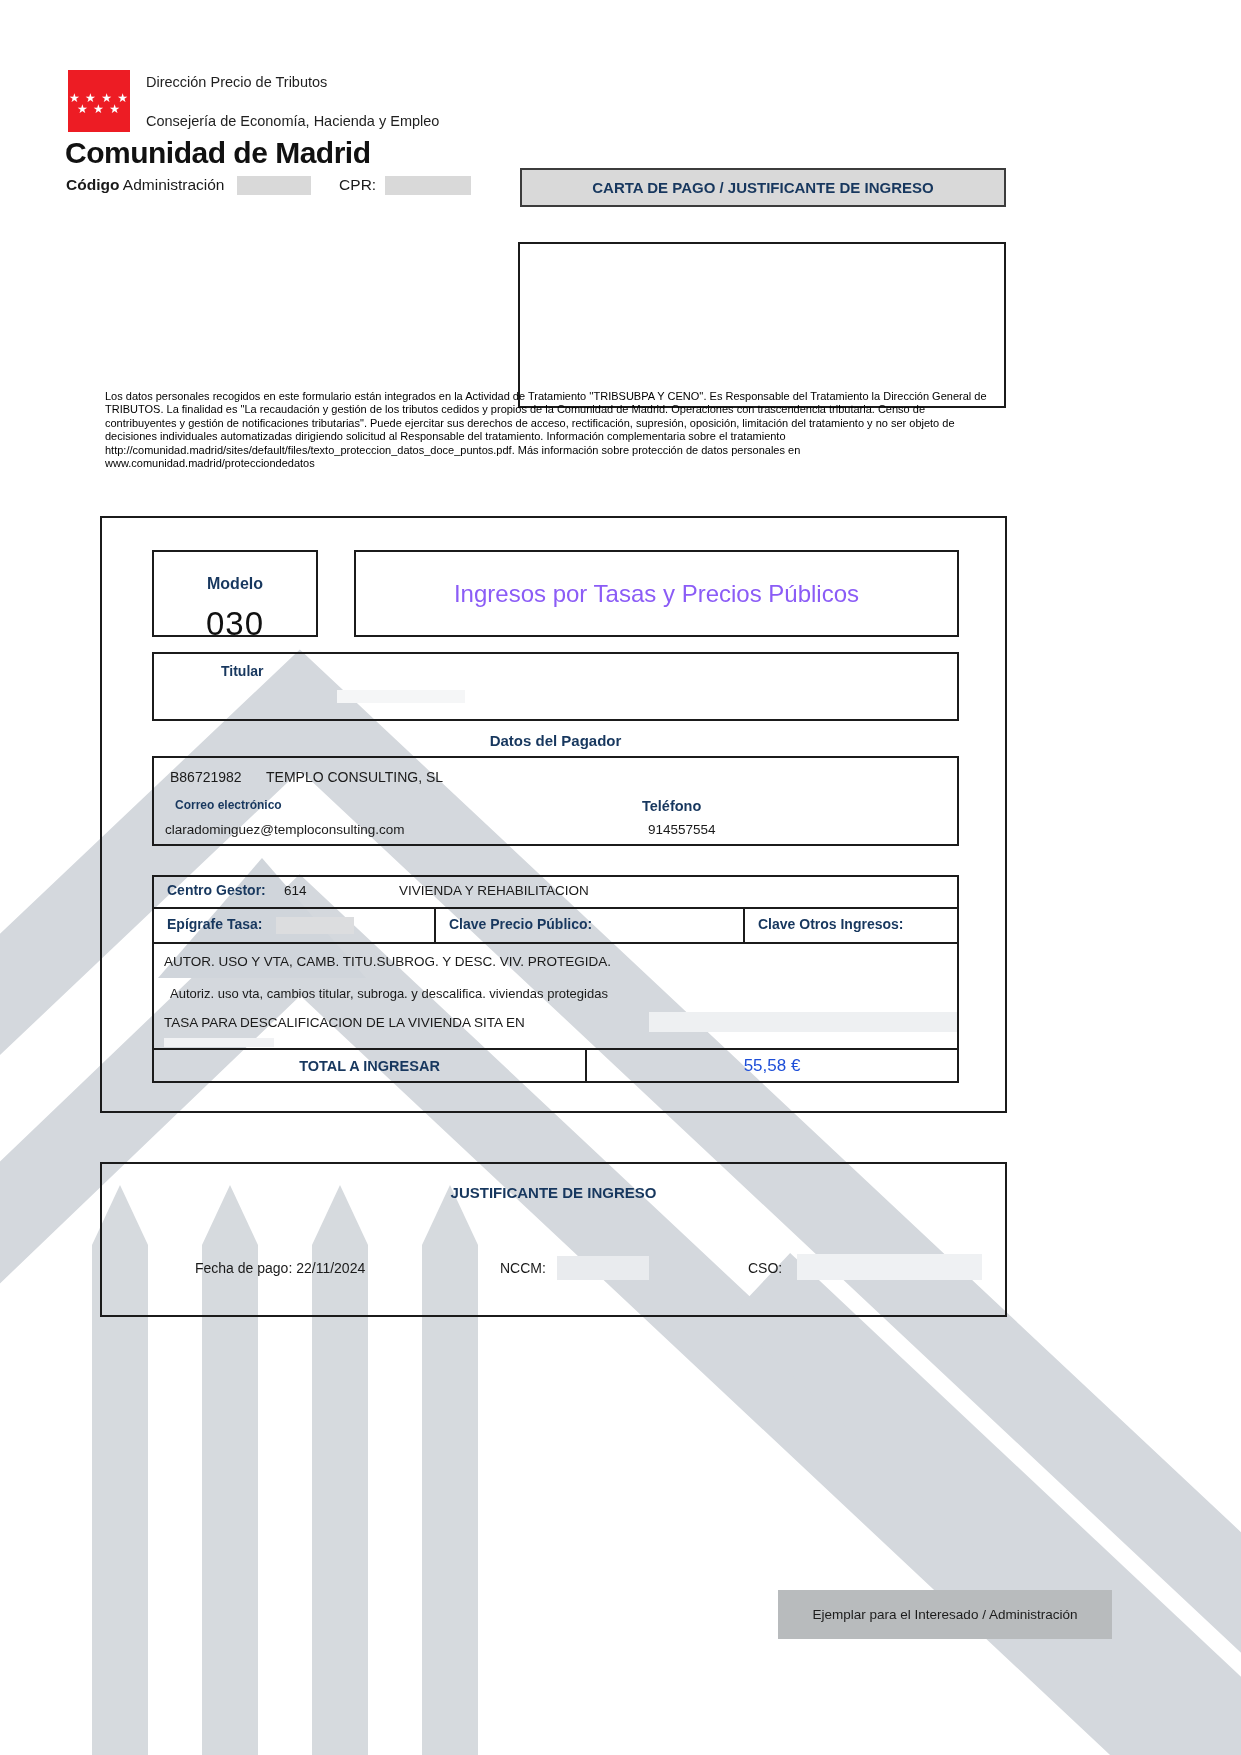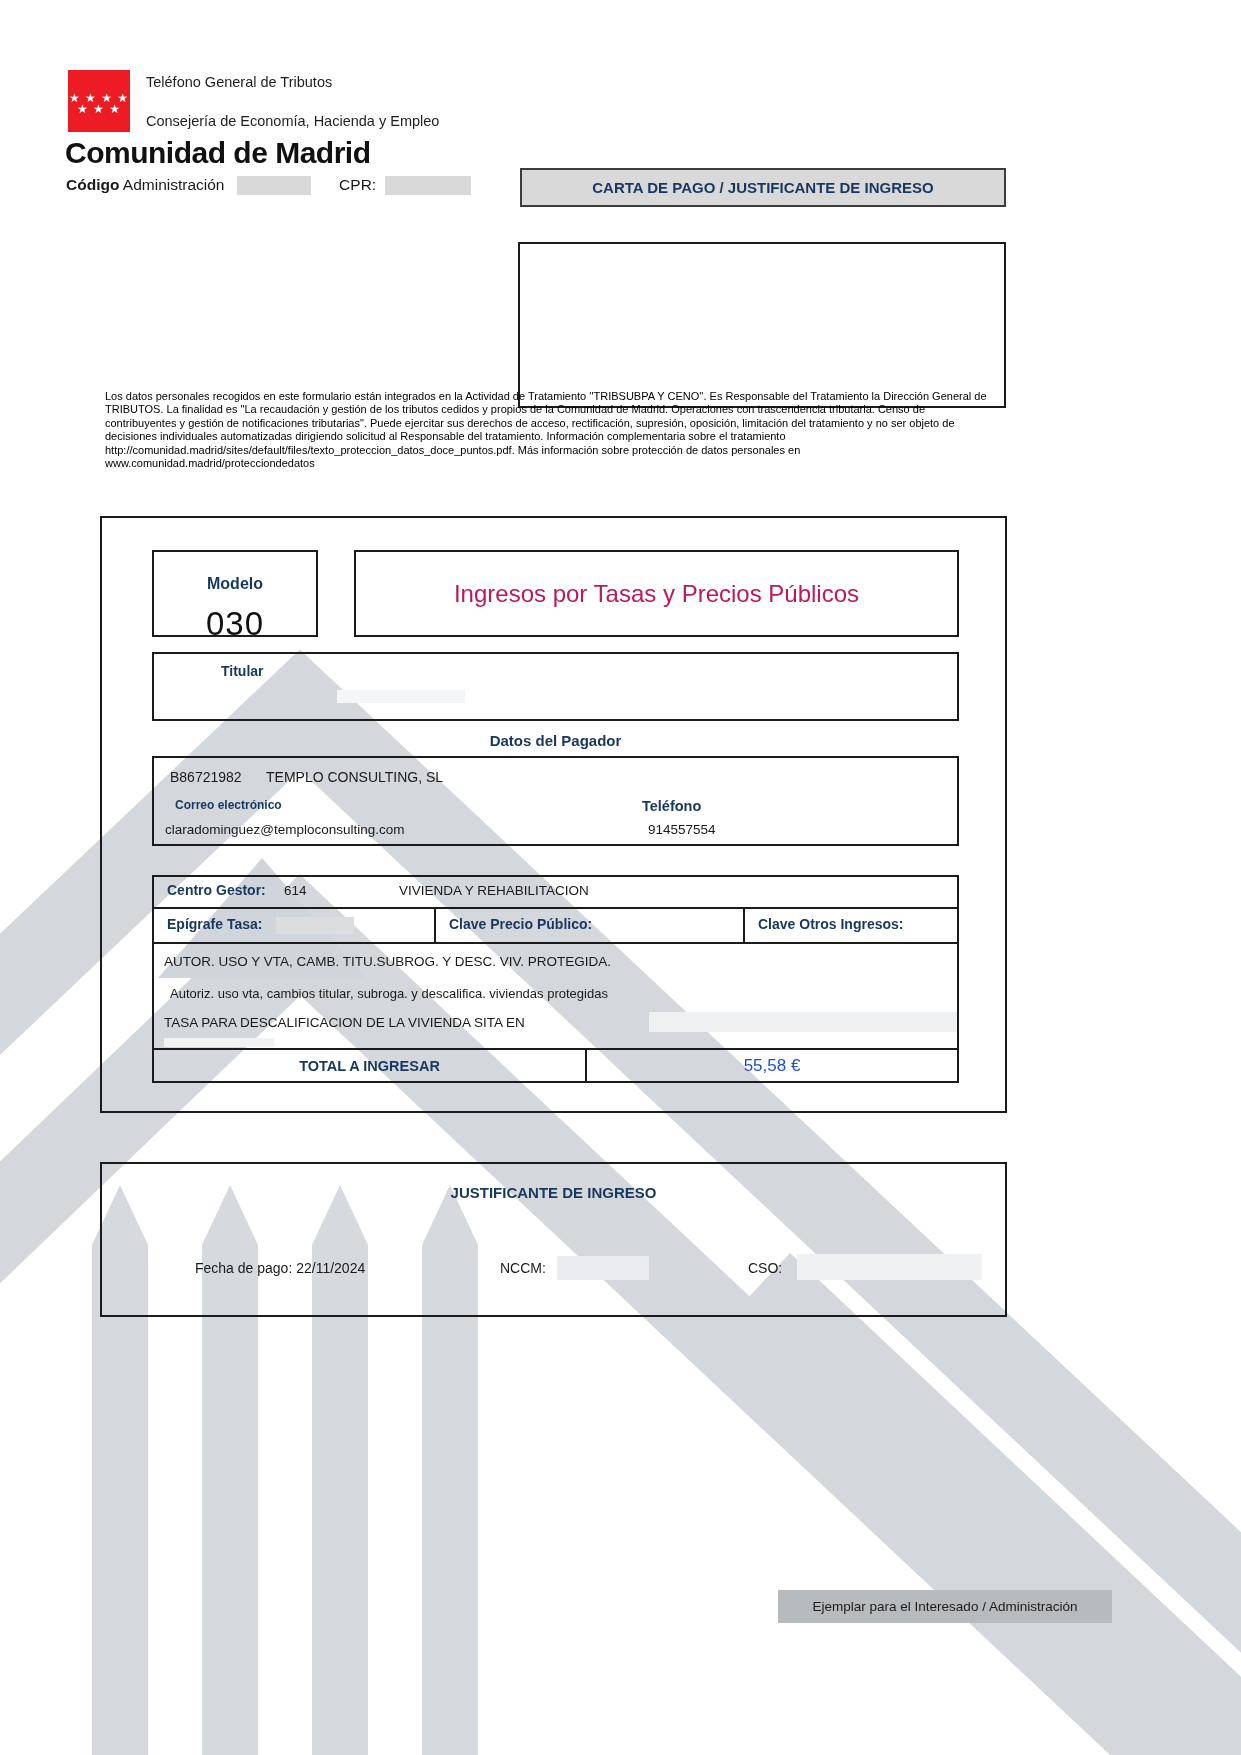--- a/index.html
+++ b/index.html
@@ -2,21 +2,21 @@
 <html><head>
 <meta charset="utf-8">
 <style>
   html,body{margin:0;padding:0;background:#ffffff;}
   .page{position:relative;width:1241px;height:1755px;background:#ffffff;overflow:hidden;
         font-family:"Liberation Sans","DejaVu Sans",sans-serif;color:#1a1a1a;}
   .abs{position:absolute;}
   .watermark{position:absolute;left:0;top:0;z-index:0;}
   .content{position:absolute;left:0;top:0;width:100%;height:100%;z-index:1;}
   .navy{color:#17375E;font-weight:bold;}
-  .steel{color:#be185d;}
+  .steel{color:#8b5cf6;}
   .box{border:2px solid #1b1b1b;}
   .logo{left:68px;top:70px;width:62px;height:62px;background:#ED1C24;
         display:flex;flex-direction:column;align-items:center;justify-content:center;padding-top:6px;box-sizing:border-box;}
   .logo .stars{color:#ffffff;font-size:12px;line-height:11px;letter-spacing:1px;white-space:nowrap;}
   .dept{left:146px;font-size:14.5px;color:#1f1f1f;}
   .orgname{left:65px;top:136px;font-size:30px;font-weight:bold;color:#111;letter-spacing:-0.5px;}
   .codigo-line{left:66px;top:176px;font-size:15.5px;white-space:nowrap;}
   .redact{display:inline-block;background:#d9d9d9;vertical-align:middle;}
   .doc-title{left:520px;top:168px;width:486px;height:39px;background:#d9d9d9;border:2px solid #3c3c3c;
              box-sizing:border-box;display:flex;align-items:center;justify-content:center;font-size:15px;}
@@ -40,21 +40,21 @@
   .g-c1{width:282px;border-right:2px solid #1b1b1b;}
   .g-c2{width:309px;border-right:2px solid #1b1b1b;}
   .g-c3{flex:1;}
   .concept{height:104px;position:relative;}
   .total-row{height:31px;border-top:2px solid #1b1b1b;display:flex;}
   .total-left{width:433px;border-right:2px solid #1b1b1b;display:flex;align-items:center;justify-content:center;font-size:14.5px;box-sizing:border-box;}
   .total-right{flex:1;display:flex;align-items:center;justify-content:center;font-size:17px;color:#1d4ed8;}
   .just-box{left:100px;top:1162px;width:907px;height:155px;border:2.5px solid #1b1b1b;box-sizing:border-box;}
   .just-title{position:absolute;left:0;top:20px;width:100%;text-align:center;font-size:15px;}
   .just-line{position:absolute;font-size:14px;white-space:nowrap;}
-  .footer-bar{left:778px;top:1590px;width:334px;height:33px;background:#b8bbbd;
+  .footer-bar{left:778px;top:1590px;width:334px;height:49px;background:#b8bbbd;
               display:flex;align-items:center;justify-content:center;font-size:13.5px;color:#1c1c1c;white-space:nowrap;}
 </style>
 </head>
 <body>
 
 <div class="page">
 
   <svg class="watermark" width="1241" height="1755" viewBox="0 0 1241 1755" aria-hidden="true">
     <g fill="none" stroke="#d4d8dd" stroke-width="88">
       <polyline points="-180,1165 300,710 1345,1690"></polyline>
@@ -69,21 +69,21 @@
       <polygon points="422,1245 450,1185 478,1245 478,1755 422,1755"></polygon>
     </g>
   </svg>
 
   <div class="content">
 
     <div class="abs logo">
       <div class="stars">★ ★ ★ ★</div>
       <div class="stars">★ ★ ★</div>
     </div>
-    <div class="abs dept" style="top:74px;">Teléfono General de Tributos</div>
+    <div class="abs dept" style="top:74px;">Dirección Precio de Tributos</div>
     <div class="abs dept" style="top:113px;">Consejería de Economía, Hacienda y Empleo</div>
     <div class="abs orgname">Comunidad de Madrid</div>
 
     <div class="abs codigo-line">
       <b>Código</b>
       <span>Administración</span>
       <span class="redact" style="width:74px;height:19px;margin-left:8px;"></span>
       <span style="margin-left:24px;">CPR:</span>
       <span class="redact" style="width:86px;height:19px;margin-left:5px;"></span>
     </div>

